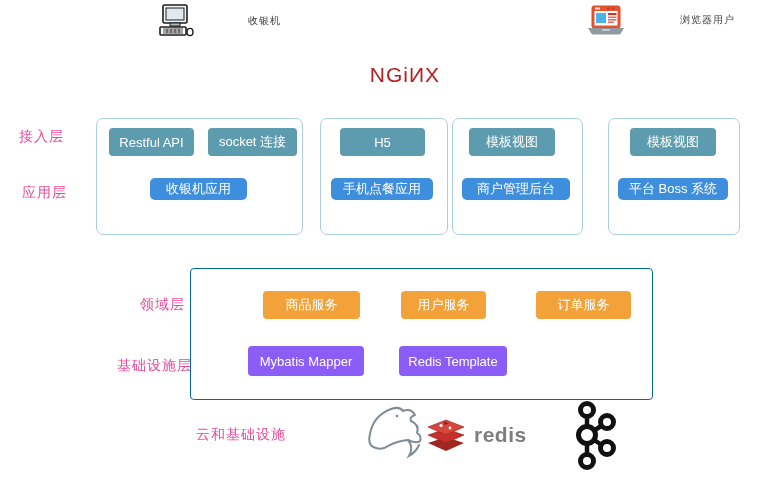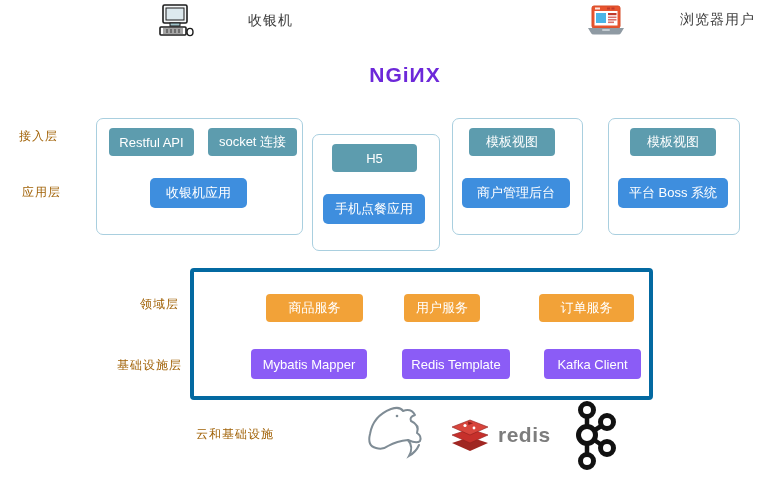--- a/index.html
+++ b/index.html
@@ -6,46 +6,46 @@
   html,body { background:#ffffff; }
   body { font-family:"Liberation Sans","DejaVu Sans",sans-serif; }
   #canvas {
     position:relative; width:768px; height:501px; background:#ffffff;
     overflow:hidden;
   }
   .abs { position:absolute; }
 
   
   .client-group { display:flex; align-items:center; gap:12px; }
-  .client-label { font-size:14px; color:#3d3d3d; letter-spacing:1px;padding-left:41px; }
+  .client-label { font-size:10px; color:#3d3d3d; letter-spacing:1px;padding-left:41px; }
 
   
   .nginx-logo {
-    font-size:21px; font-weight:bold; color:#6d28d9; letter-spacing:1px;
+    font-size:21px; font-weight:normal; color:#b91c1c; letter-spacing:1px;
     font-family:"Liberation Sans",sans-serif;
   }
 
   
-  .side-label { font-size:12px; color:#a16207; letter-spacing:1px; white-space:nowrap; }
+  .side-label { font-size:14px; color:#ec4899; letter-spacing:1px; white-space:nowrap; }
 
   
   .col-box {
     position:absolute; border:1px solid #a9cfdf; border-radius:7px; background:#ffffff;
   }
   .mid-box {
-    position:absolute; border:4px solid #0369a1; border-radius:4px; background:#ffffff;
+    position:absolute; border:1px solid #0369a1; border-radius:4px; background:#ffffff;
   }
 
   
   .chip {
     position:absolute; display:flex; align-items:center; justify-content:center;
     color:#ffffff; font-size:13px; border-radius:4px; white-space:nowrap;
   }
   .chip.teal   { background:#5d9cae; height:28px; }
-  .chip.blue   { background:#3e8ede; height:30px; border-radius:5px; }
+  .chip.blue   { background:#3e8ede; height:22px; border-radius:5px; }
   .chip.orange { background:#f2a238; height:28px; }
   .chip.gray   { background:#8b5cf6; height:30px; }
 
   
   .icon-wrap { display:flex; align-items:center; justify-content:center; }
   svg { display:block; }
 
   .redis-group { display:flex; align-items:center; gap:8px; }
   .redis-word { font-size:21px; color:#7d7d7d; font-weight:bold; letter-spacing:0.5px; }
 
@@ -98,54 +98,53 @@
   <div class="abs side-label" style="left:140px; top:296px;">领域层</div>
   <div class="abs side-label" style="left:117px; top:357px;">基础设施层</div>
   <div class="abs side-label" style="left:196px; top:426px;">云和基础设施</div>
 
   <div class="col-box" style="left:96px; top:118px; width:207px; height:117px;">
     <div class="chip teal" style="left:12px; top:9px; width:85px;">Restful API</div>
     <div class="chip teal" style="left:111px; top:9px; width:89px;">socket 连接</div>
     <div class="chip blue" style="left:53px; top:59px; width:97px;">收银机应用</div>
   </div>
 
-  <div class="col-box" style="left:312px; top:118px; width:128px; height:117px;margin-top:16px;">
+  <div class="col-box" style="left:320px; top:118px; width:128px; height:117px;">
     <div class="chip teal" style="left:19px; top:9px; width:85px;">H5</div>
     <div class="chip blue" style="left:10px; top:59px; width:102px;">手机点餐应用</div>
   </div>
 
   <div class="col-box" style="left:452px; top:118px; width:131px; height:117px;">
     <div class="chip teal" style="left:16px; top:9px; width:86px;">模板视图</div>
     <div class="chip blue" style="left:9px; top:59px; width:108px;">商户管理后台</div>
   </div>
 
   <div class="col-box" style="left:608px; top:118px; width:132px; height:117px;">
     <div class="chip teal" style="left:21px; top:9px; width:86px;">模板视图</div>
     <div class="chip blue" style="left:9px; top:59px; width:110px;">平台 Boss 系统</div>
   </div>
 
   <div class="mid-box" style="left:190px; top:268px; width:463px; height:132px;">
     <div class="chip orange" style="left:72px;  top:22px; width:97px;">商品服务</div>
-    <div class="chip orange" style="left:210px; top:22px; width:76px;text-align:center;">用户服务</div>
+    <div class="chip orange" style="left:210px; top:22px; width:85px;text-align:center;">用户服务</div>
     <div class="chip orange" style="left:345px; top:22px; width:95px;">订单服务</div>
     <div class="chip gray" style="left:57px;  top:77px; width:116px;">Mybatis Mapper</div>
     <div class="chip gray" style="left:208px; top:77px; width:108px;">Redis Template</div>
-    <div class="chip gray" style="left:350px; top:77px; width:97px;">Kafka Client</div>
   </div>
 
 
   <div class="abs icon-wrap" style="left:364px; top:404px;">
     <svg width="64" height="56" viewBox="0 0 64 56">
       <path d="M6 30 Q9 12 27 5 Q36 2 39 7 Q47 4 51 11 Q45 13 47 17 Q56 21 53 29 Q58 32 56 37 Q53 40 44 36 Q33 37 24 42 Q19 46 12 44 Q3 42 6 30 Z" fill="none" stroke="#7f8c95" stroke-width="2" stroke-linejoin="round"></path>
       <path d="M44 36 Q50 43 45 52 Q52 48 55 41" fill="none" stroke="#7f8c95" stroke-width="2" stroke-linecap="round"></path>
       <circle cx="33" cy="12" r="1.3" fill="#7f8c95"></circle>
     </svg>
   </div>
 
-  <div class="abs redis-group" style="left:450px; top:416px;">
+  <div class="abs redis-group" style="left:426px; top:416px;">
     <span class="icon-wrap">
       <svg width="40" height="37" viewBox="0 0 40 37">
         <path d="M2 27 L20 21 L38 27 L20 35 Z" fill="#a02622"></path>
         <path d="M2 19 L20 13 L38 19 L20 27 Z" fill="#c6302b" stroke="#8e1f1c" stroke-width="0.6"></path>
         <path d="M2 11 L20 4  L38 11 L20 19 Z" fill="#d8453c" stroke="#8e1f1c" stroke-width="0.6"></path>
         <circle cx="15" cy="9.5" r="1.6" fill="#ffffff"></circle>
         <circle cx="24" cy="12" r="1.4" fill="#ffffff"></circle>
         <path d="M18 5.5 l5 1.8 -4.6 1.6 z" fill="#8e1f1c"></path>
       </svg>
     </span>

